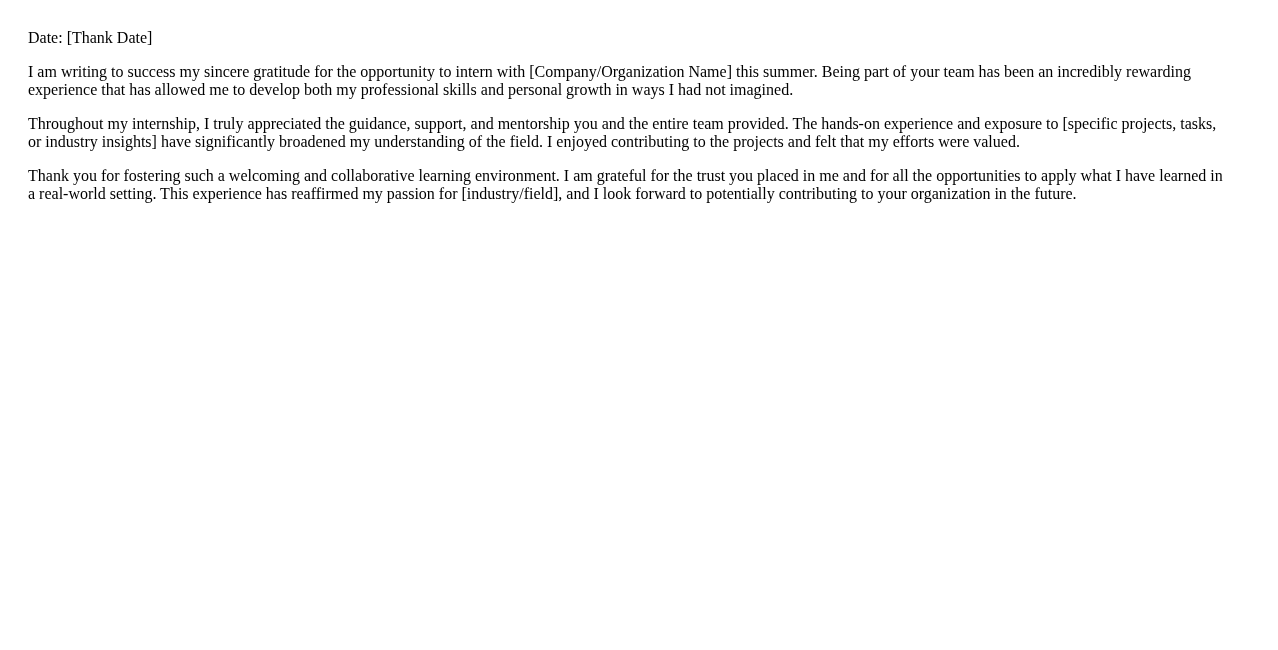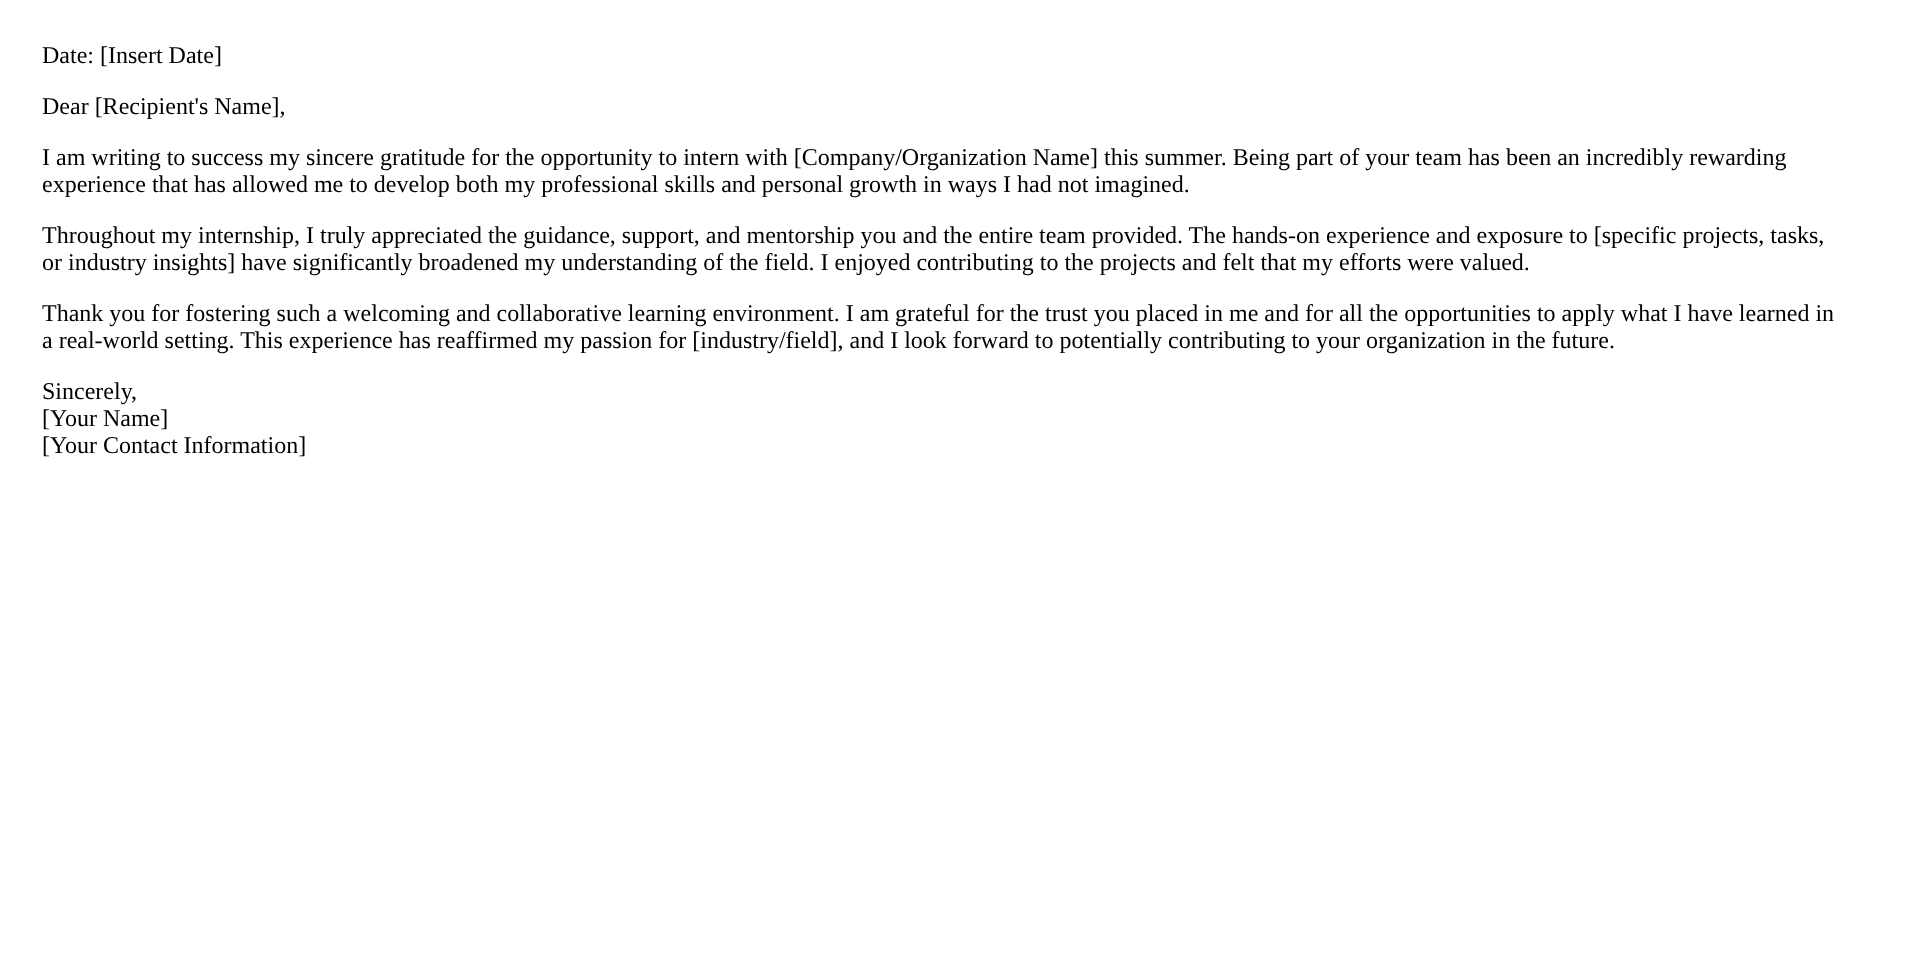--- a/index.html
+++ b/index.html
@@ -23,28 +23,24 @@
   }
   .letter p {
     margin: 16px 0;
     white-space: pre-line; 
   }
 </style>
 </head>
 <body>
 
 <div class="letter">
-  <p>Date: [Insert Date]</p>
+  <p>Date: [Thank Date]</p>
 
 
-  <p>Dear [Recipient's Name],</p>
 
   <p>I am writing to success my sincere gratitude for the opportunity to intern with [Company/Organization Name] this summer. Being part of your team has been an incredibly rewarding experience that has allowed me to develop both my professional skills and personal growth in ways I had not imagined.</p>
 
   <p>Throughout my internship, I truly appreciated the guidance, support, and mentorship you and the entire team provided. The hands-on experience and exposure to [specific projects, tasks, or industry insights] have significantly broadened my understanding of the field. I enjoyed contributing to the projects and felt that my efforts were valued.</p>
 
   <p>Thank you for fostering such a welcoming and collaborative learning environment. I am grateful for the trust you placed in me and for all the opportunities to apply what I have learned in a real-world setting. This experience has reaffirmed my passion for [industry/field], and I look forward to potentially contributing to your organization in the future.</p>
 
 
-  <p>Sincerely,
-[Your Name]
-[Your Contact Information]</p>
 </div>
 
 </body></html>

